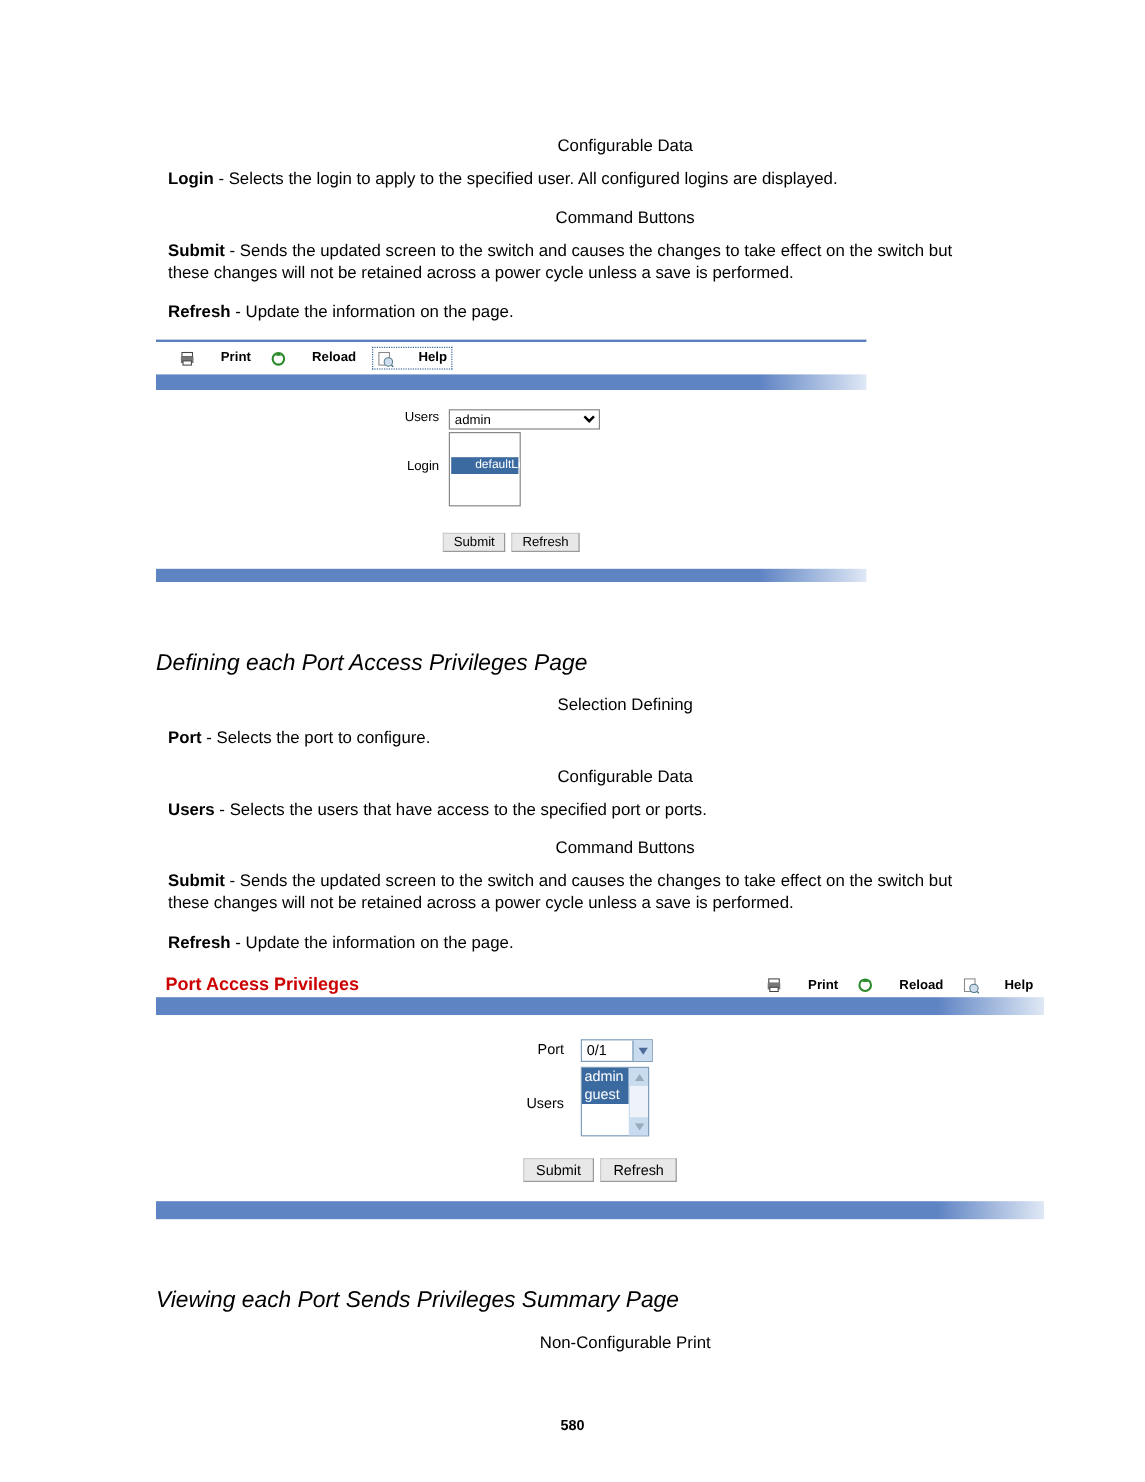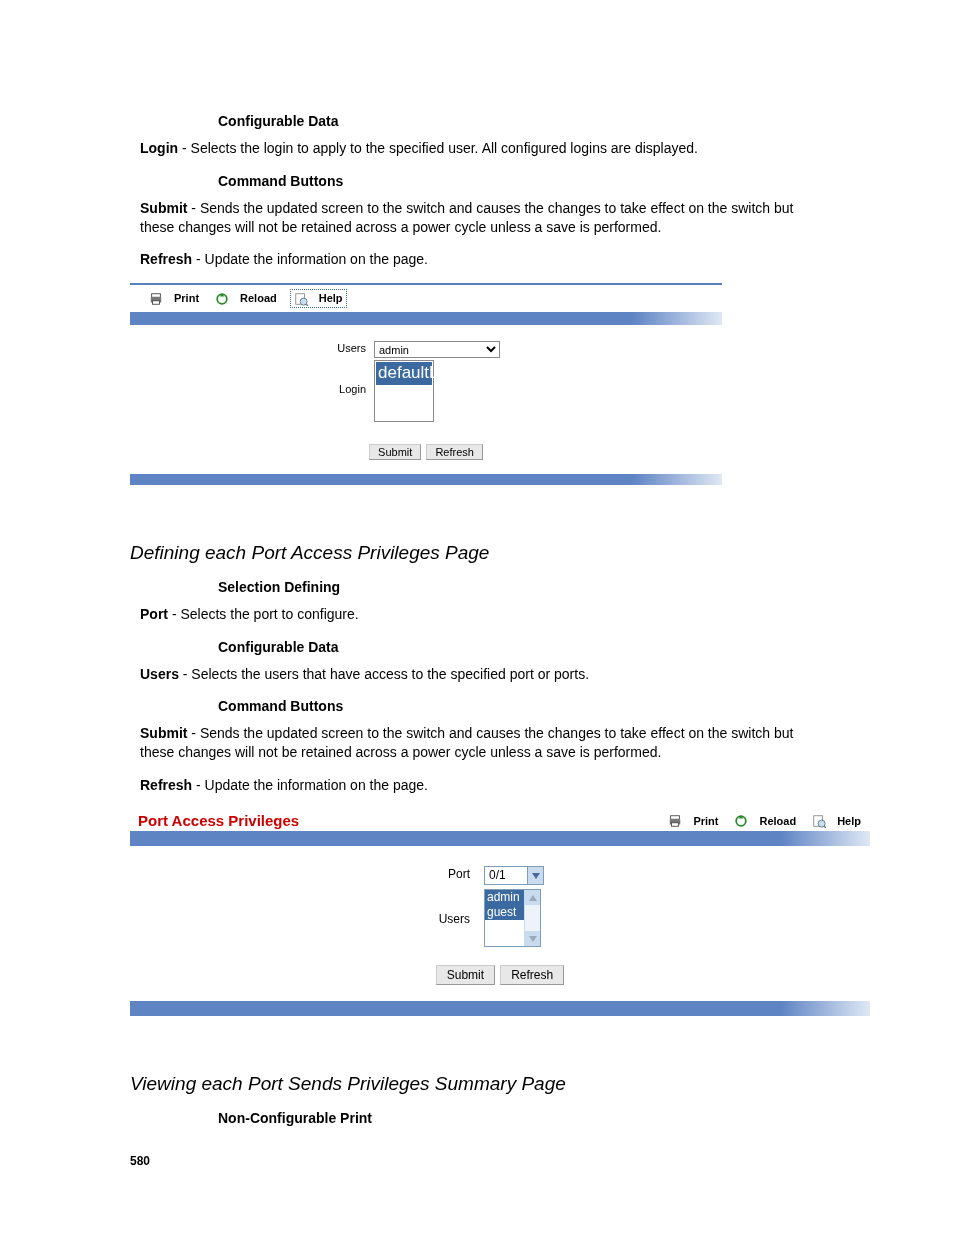--- a/index.html
+++ b/index.html
@@ -5,22 +5,23 @@
   body {
     font-family: Arial, Helvetica, sans-serif;
     font-size: 14px;
     margin: 0;
     padding: 100px 130px 80px 130px;
     background: #fff;
     color: #000;
     line-height: 1.35;
   }
   .sub-heading {
-    font-weight: bold;
+    font-weight: normal;
     margin: 12px 0 8px 88px;
+    text-align: center;
   }
   .defn {
     margin: 4px 0 14px 10px;
   }
   .defn b { font-weight: bold; }
   .section-title {
     font-style: italic;
     font-weight: normal;
     font-size: 19px;
     margin: 55px 0 8px 0;
@@ -42,21 +43,21 @@
   }
   .p1-title {
     color: #cc0000;
     font-weight: bold;
     font-size: 12px;
     flex: 1;
   }
   .tbar-btn {
     display: inline-flex;
     align-items: center;
-    gap: 11px;
+    gap: 21px;
     margin-left: 10px;
     font-weight: bold;
     font-size: 11px;
     cursor: pointer;
     padding: 1px 3px;
   }
   .help-boxed {
     border: 1px dotted #3b6aa0;
   }
   .icon { width: 14px; height: 14px; display: inline-block; }
@@ -87,22 +88,23 @@
   }
   .p1-field select { width: 126px; height: 17px; }
   .listbox1 {
     width: 56px;
     height: 58px;
     padding: 1px;
   }
   .listbox1 .opt-sel {
     background: #3b6aa0;
     color: #fff;
-    padding: 0 2px;
-    font-size: 17px;
+    padding: 0 20px;
+    font-size: 10px;
+    margin-top: 19px;
   }
   .btnrow1 {
     text-align: center;
     margin-top: 22px;
   }
   .btnrow1 button, .btnrow2 button {
     font-family: inherit;
     font-size: 11px;
     padding: 1px 8px;
     background: #e8e8e8;
@@ -195,24 +197,24 @@
     height: 15px;
     background: #c9dbee;
     display: flex;
     align-items: center;
     justify-content: center;
   }
   .btnrow2 { text-align: center; margin-top: 18px; }
   .btnrow2 button { padding: 2px 10px; font-size: 12px; }
 
   .pagenum {
-    text-align: left;
+    text-align: center;
     font-weight: bold;
     font-size: 12px;
-    margin-top: 25px;
+    margin-top: 52px;
   }
 </style>
 </head>
 <body>
 
 <div class="sub-heading">Configurable Data</div>
 <div class="defn"><b>Login</b> - Selects the login to apply to the specified user. All configured logins are displayed.</div>
 <div class="sub-heading">Command Buttons</div>
 <div class="defn"><b>Submit</b> - Sends the updated screen to the switch and causes the changes to take effect on the switch but these changes will not be retained across a power cycle unless a save is performed.</div>
 <div class="defn"><b>Refresh</b> - Update the information on the page.</div>

